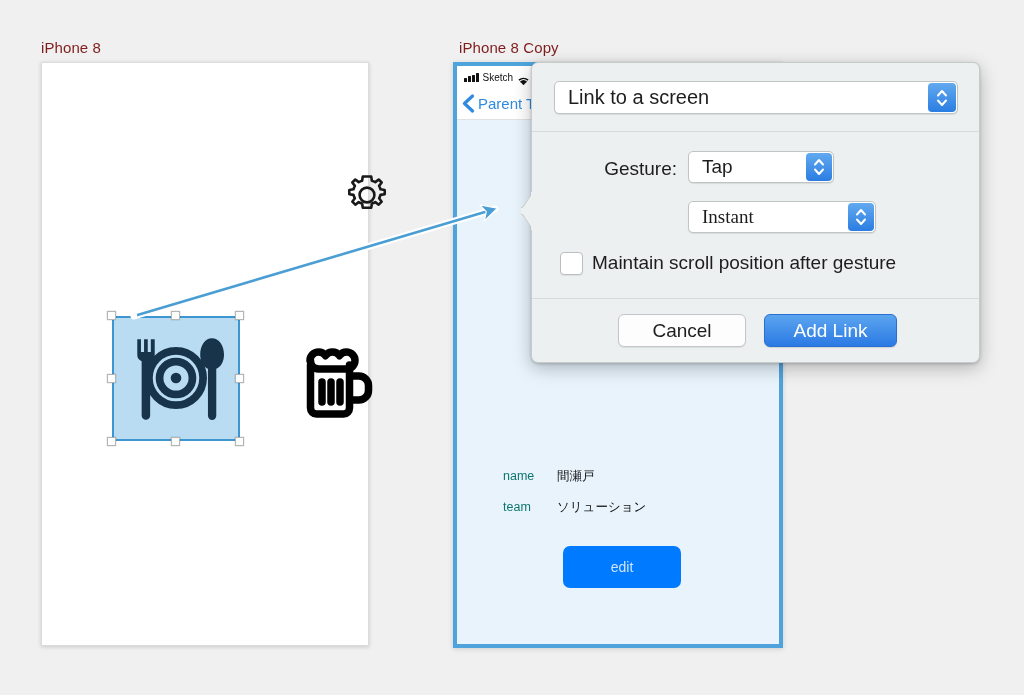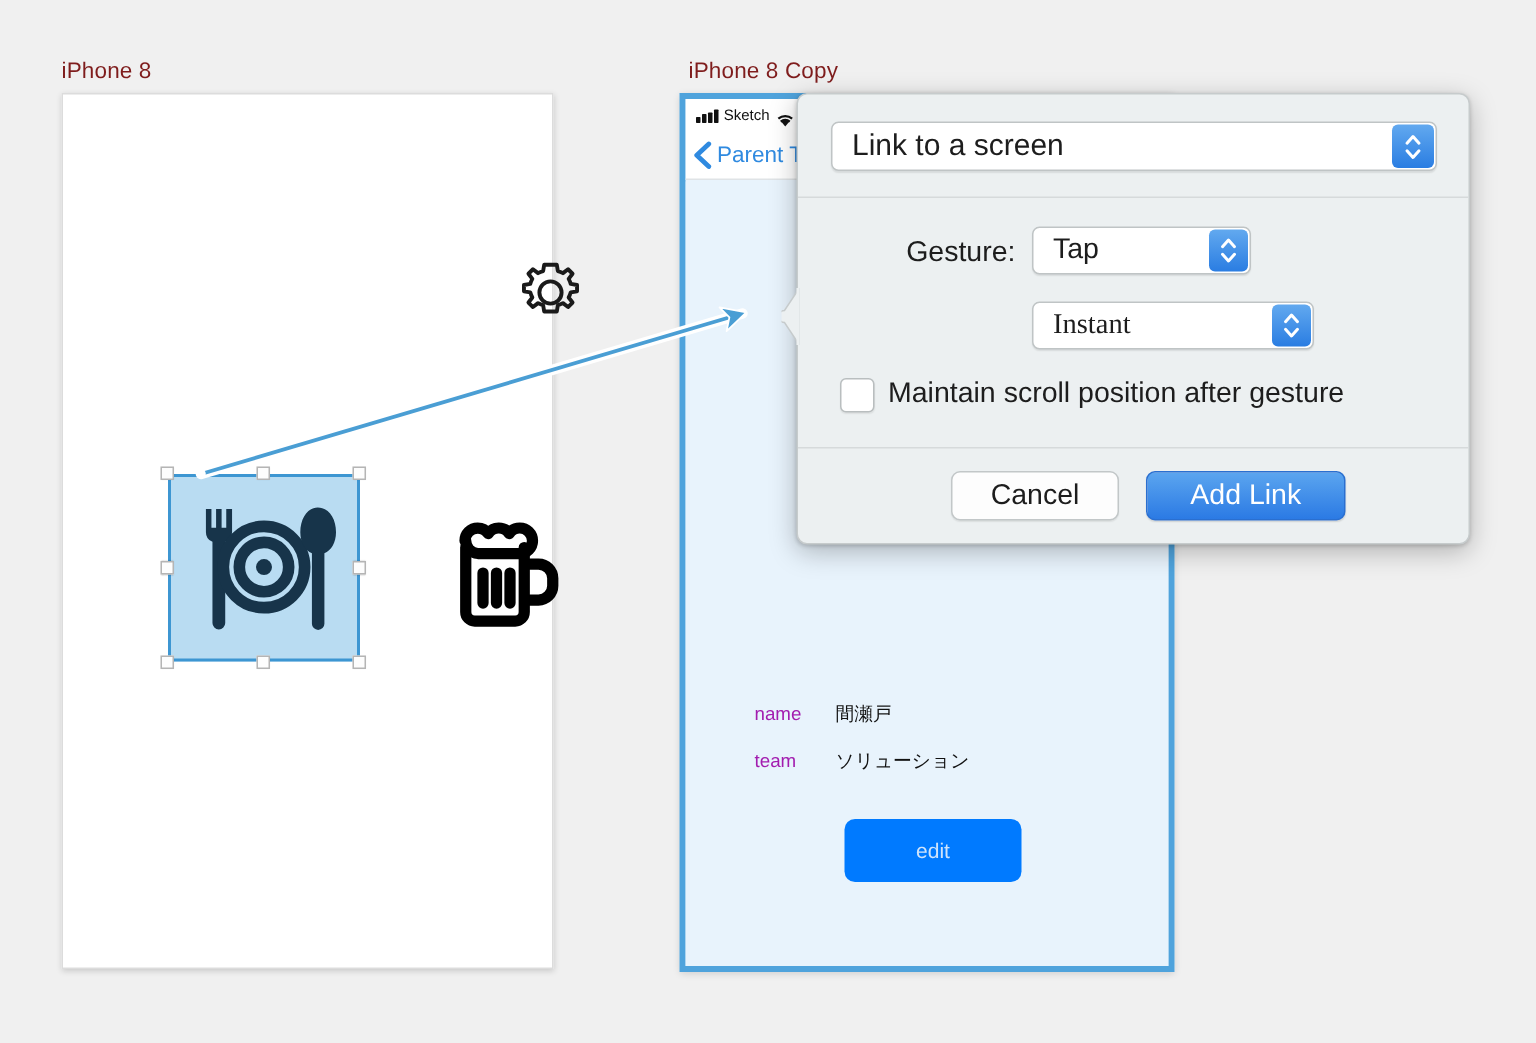--- a/index.html
+++ b/index.html
@@ -132,21 +132,21 @@
     position: absolute;
     left: 0; top: 55px; right: 0; bottom: 0;
     background: #e8f3fc;
   }
   .field-row {
     position: absolute;
     display: flex;
     align-items: baseline;
     font-size: 12.5px;
   }
-  .field-label { color:#a21caf; width:54px; flex:0 0 54px; }
+  .field-label { color:#0f766e; width:54px; flex:0 0 54px; }
   .field-value { color:#111; font-size:12.5px; }
   #row-name { left: 46px; top: 347px; }
   #row-team { left: 46px; top: 378px; }
 
   #edit-button {
     position: absolute;
     left: 106px; top: 425px;
     width: 118px; height: 42px;
     background: #007aff;
     border: none;
@@ -298,21 +298,21 @@
   .dlg-btn {
     height: 33px;
     border-radius: 6px;
     font-family: "Liberation Sans", sans-serif;
     font-size: 19px;
     cursor: pointer;
     box-sizing: border-box;
     white-space: nowrap;
   }
   #cancel-button {
-    width: 112px;
+    width: 128px;
     background: #fdfdfd;
     border: 1px solid #c2c7c8;
     color: #1d1d1d;
     box-shadow: 0 1px 1px rgba(0,0,0,.08);
   }
   #add-link-button {
     width: 133px;
     background: linear-gradient(to bottom, #5ba5ef, #2b7ae4);
     border: 1px solid #2a6fd0;
     color: #ffffff;

